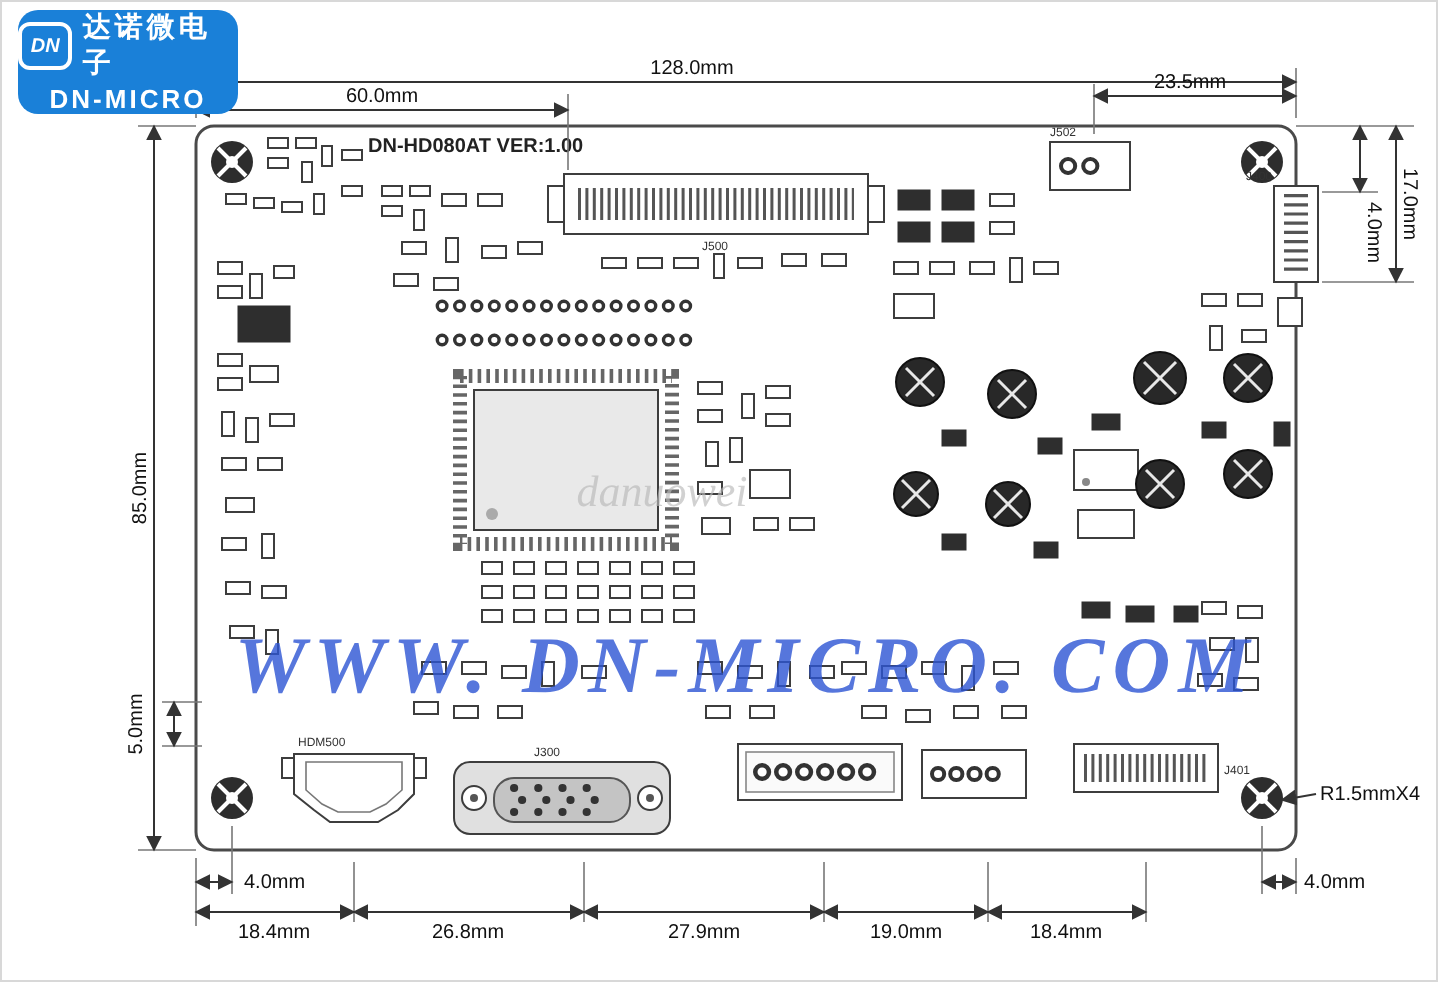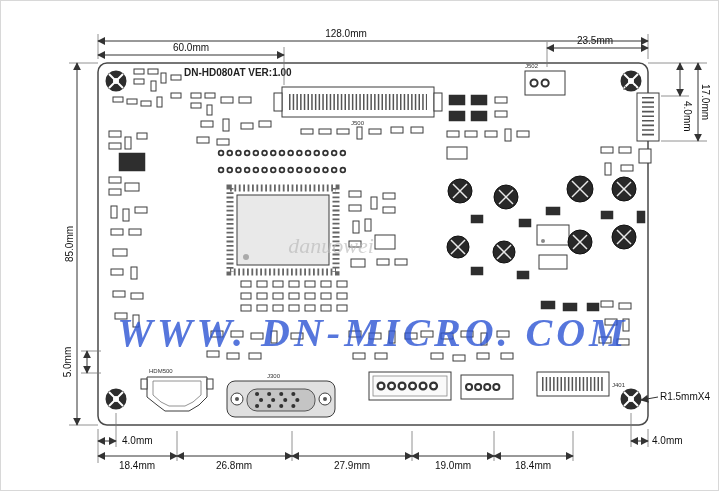--- a/index.html
+++ b/index.html
@@ -434,14 +434,21 @@
       <text class="dt" x="233" y="468" text-anchor="middle">26.8mm</text>
       <text class="dt" x="351" y="468" text-anchor="middle">27.9mm</text>
       <text class="dt" x="452" y="468" text-anchor="middle">19.0mm</text>
       <text class="dt" x="532" y="468" text-anchor="middle">18.4mm</text>
 
       <line class="dim" x1="657" y1="396" x2="640" y2="399" marker-end="url(#ah)"></line>
       <text class="dt" x="659" y="399">R1.5mmX4</text>
     </g>
   </svg>
 
+  <div class="logo">
+    <div class="logo-top">
+      <span class="logo-mark">DN</span>
+      <span class="logo-cn">达诺微电子</span>
+    </div>
+    <div class="logo-en">DN-MICRO</div>
+  </div>
 
 </div>
 
 </body></html>

